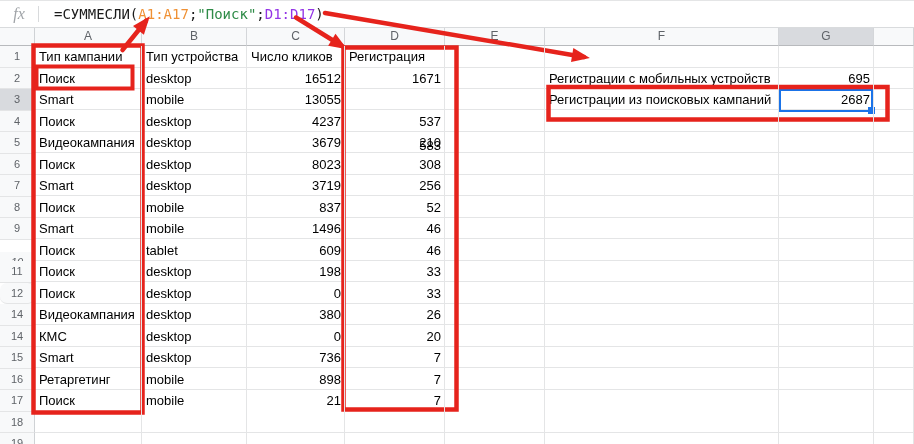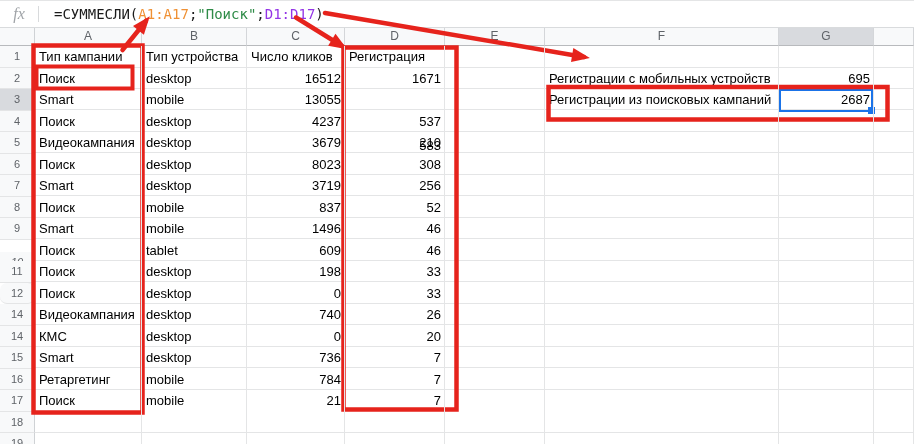--- a/index.html
+++ b/index.html
@@ -141,33 +141,33 @@
       <div class="cell" style="left: 35px; top: 261px; width: 107px; height: 21.5px; line-height: 21.5px;">Поиск</div>
       <div class="cell" style="left: 142px; top: 261px; width: 105px; height: 21.5px; line-height: 21.5px;">desktop</div>
       <div class="cell num" style="left: 247px; top: 261px; width: 98px; height: 21.5px; line-height: 21.5px;">198</div>
       <div class="cell num" style="left: 345px; top: 261px; width: 100px; height: 21.5px; line-height: 21.5px;">33</div>
       <div class="cell" style="left: 35px; top: 282.5px; width: 107px; height: 21.5px; line-height: 21.5px;">Поиск</div>
       <div class="cell" style="left: 142px; top: 282.5px; width: 105px; height: 21.5px; line-height: 21.5px;">desktop</div>
       <div class="cell num" style="left: 247px; top: 282.5px; width: 98px; height: 21.5px; line-height: 21.5px;">0</div>
       <div class="cell num" style="left: 345px; top: 282.5px; width: 100px; height: 21.5px; line-height: 21.5px;">33</div>
       <div class="cell" style="left: 35px; top: 304px; width: 107px; height: 21.5px; line-height: 21.5px;">Видеокампания</div>
       <div class="cell" style="left: 142px; top: 304px; width: 105px; height: 21.5px; line-height: 21.5px;">desktop</div>
-      <div class="cell num" style="left: 247px; top: 304px; width: 98px; height: 21.5px; line-height: 21.5px;">740</div>
+      <div class="cell num" style="left: 247px; top: 304px; width: 98px; height: 21.5px; line-height: 21.5px;">380</div>
       <div class="cell num" style="left: 345px; top: 304px; width: 100px; height: 21.5px; line-height: 21.5px;">26</div>
       <div class="cell" style="left: 35px; top: 325.5px; width: 107px; height: 21.5px; line-height: 21.5px;">КМС</div>
       <div class="cell" style="left: 142px; top: 325.5px; width: 105px; height: 21.5px; line-height: 21.5px;">desktop</div>
       <div class="cell num" style="left: 247px; top: 325.5px; width: 98px; height: 21.5px; line-height: 21.5px;">0</div>
       <div class="cell num" style="left: 345px; top: 325.5px; width: 100px; height: 21.5px; line-height: 21.5px;">20</div>
       <div class="cell" style="left: 35px; top: 347px; width: 107px; height: 21.5px; line-height: 21.5px;">Smart</div>
       <div class="cell" style="left: 142px; top: 347px; width: 105px; height: 21.5px; line-height: 21.5px;">desktop</div>
       <div class="cell num" style="left: 247px; top: 347px; width: 98px; height: 21.5px; line-height: 21.5px;">736</div>
       <div class="cell num" style="left: 345px; top: 347px; width: 100px; height: 21.5px; line-height: 21.5px;">7</div>
       <div class="cell" style="left: 35px; top: 368.5px; width: 107px; height: 21.5px; line-height: 21.5px;">Ретаргетинг</div>
       <div class="cell" style="left: 142px; top: 368.5px; width: 105px; height: 21.5px; line-height: 21.5px;">mobile</div>
-      <div class="cell num" style="left: 247px; top: 368.5px; width: 98px; height: 21.5px; line-height: 21.5px;">784</div>
+      <div class="cell num" style="left: 247px; top: 368.5px; width: 98px; height: 21.5px; line-height: 21.5px;">898</div>
       <div class="cell num" style="left: 345px; top: 368.5px; width: 100px; height: 21.5px; line-height: 21.5px;">7</div>
       <div class="cell" style="left: 35px; top: 390px; width: 107px; height: 21.5px; line-height: 21.5px;">Поиск</div>
       <div class="cell" style="left: 142px; top: 390px; width: 105px; height: 21.5px; line-height: 21.5px;">mobile</div>
       <div class="cell num" style="left: 247px; top: 390px; width: 98px; height: 21.5px; line-height: 21.5px;">21</div>
       <div class="cell num" style="left: 345px; top: 390px; width: 100px; height: 21.5px; line-height: 21.5px;">7</div>
       <div class="cell" style="left: 545px; top: 67.5px; width: 234px; height: 21.5px; line-height: 21.5px;">Регистрации с мобильных устройств</div>
       <div class="cell num" style="left: 779px; top: 67.5px; width: 95px; height: 21.5px; line-height: 21.5px;">695</div>
       <div class="cell" style="left: 545px; top: 89px; width: 234px; height: 21.5px; line-height: 21.5px;">Регистрации из поисковых кампаний</div>
       <div class="cell num" style="left: 779px; top: 89px; width: 95px; height: 21.5px; line-height: 21.5px;">2687</div>
     </div>

